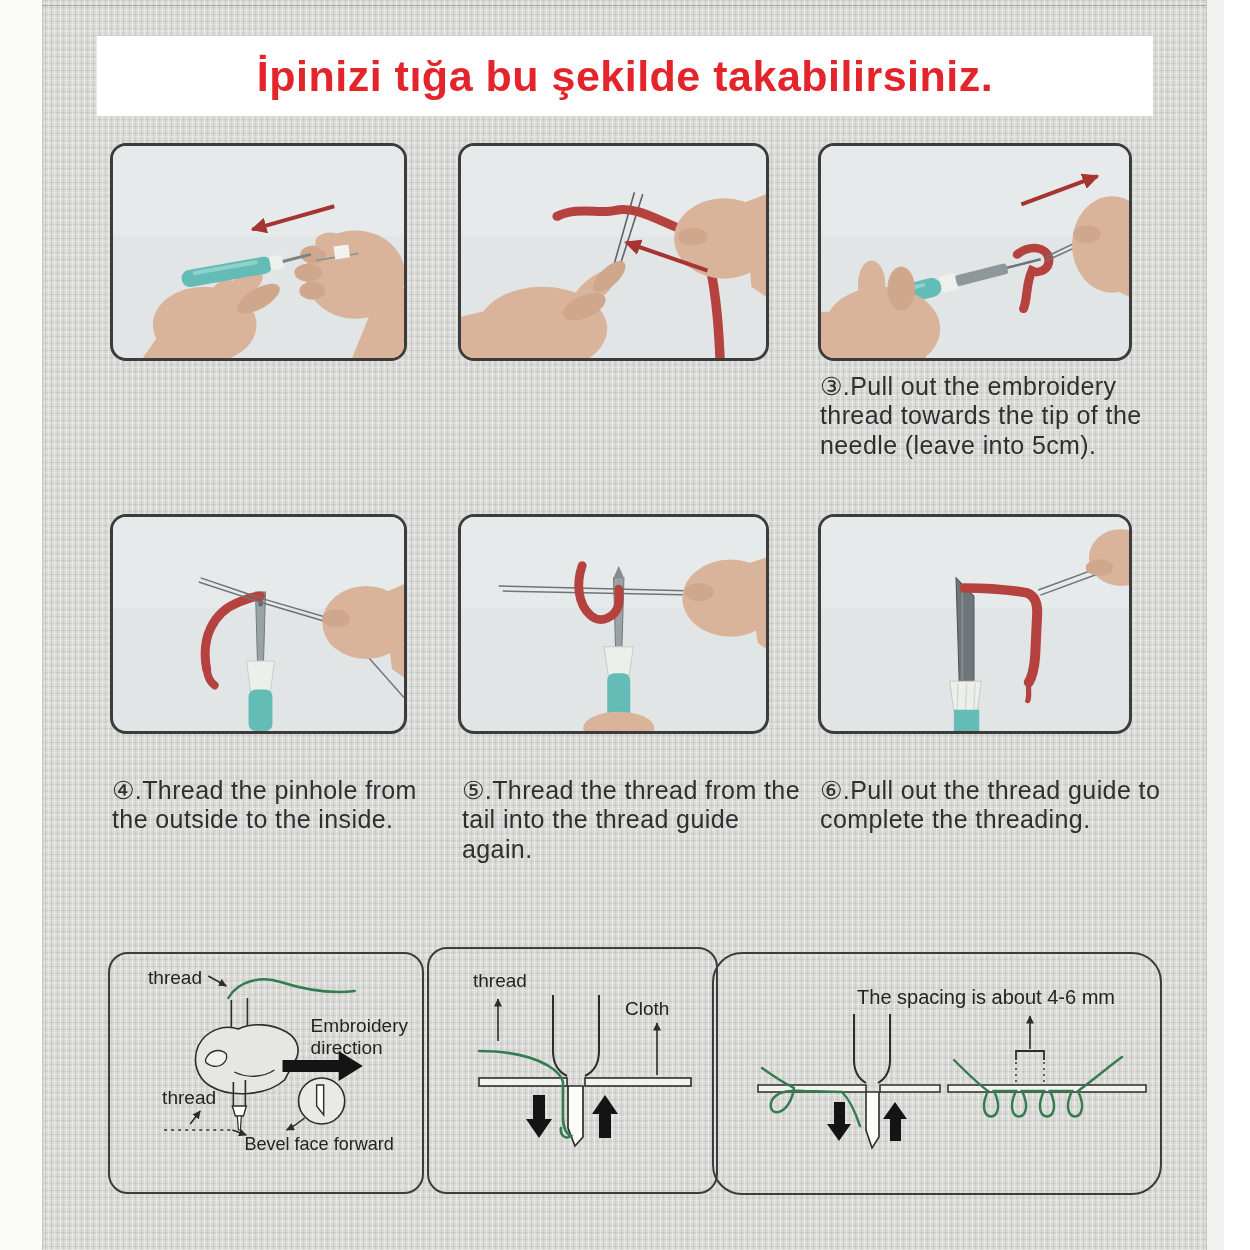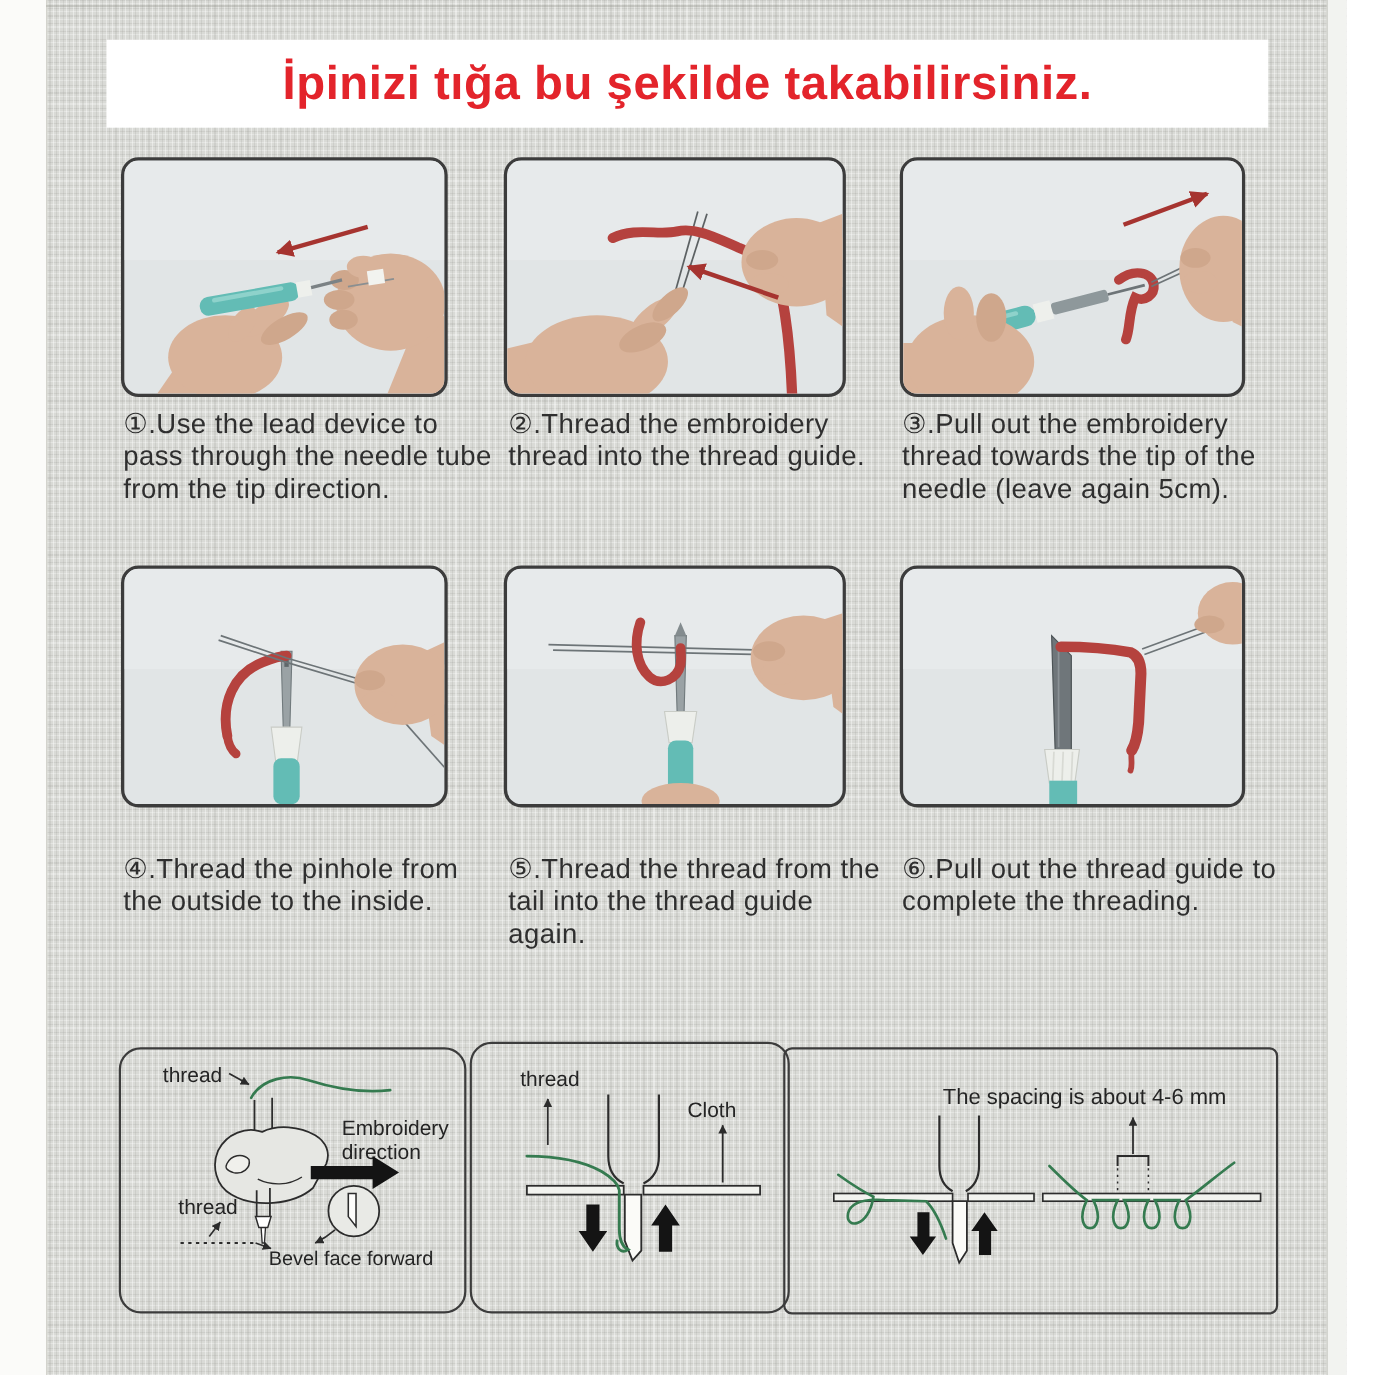--- a/index.html
+++ b/index.html
@@ -37,21 +37,21 @@
   .cap-r1{top:372px;} .cap-r2{top:740px;margin-top:36px;}
   .cap-c1{left:112px;width:340px;} .cap-c2{left:462px;width:352px;} .cap-c3{left:820px;width:352px;}
   .cap-6{width:400px;}
 
   .diagram{
     position:absolute;border:2px solid #3c3c3c;border-radius:20px;background:transparent;padding-left:24px;
   }
   .diagram svg{display:block;width:100%;height:100%;}
   #diagram-holding{left:108px;top:952px;width:288px;height:238px;}
   #diagram-cross{left:427px;top:947px;width:263px;height:243px;}
-  #diagram-spacing{left:712px;top:952px;width:422px;height:239px;border-radius:8px;}
+  #diagram-spacing{left:712px;top:952px;width:422px;height:239px;border-radius:30px;}
 
   .svg-label{fill:#242424;font-family:"Liberation Sans","DejaVu Sans",sans-serif;}
 </style>
 </head>
 <body>
 
 <svg width="0" height="0" style="position:absolute">
   <defs>
     <marker id="ah-thin" markerWidth="9" markerHeight="8" refX="7.5" refY="4" orient="auto" markerUnits="userSpaceOnUse">
       <path d="M0,0 L8,4 L0,8 Z" fill="#2c2c2c"></path>
@@ -162,23 +162,21 @@
         <ellipse cx="276" cy="98" rx="38" ry="48" fill="#d9b39a"></ellipse>
         <ellipse cx="252" cy="88" rx="13" ry="9" fill="#cfa78c"></ellipse>
         <ellipse cx="256" cy="110" rx="15" ry="10" fill="#d9b39a"></ellipse>
       </g>
       <g>
         <line x1="190" y1="58" x2="262" y2="30" stroke="#a63430" stroke-width="4" marker-end="url(#ah-red)"></line>
       </g>
     </svg>
   </div>
 
-  <div class="caption cap-r1 cap-c1">①.Use the lead device to pass through the needle tube from the tip direction.</div>
-  <div class="caption cap-r1 cap-c2">②.Thread the embroidery thread into the thread guide.</div>
-  <div class="caption cap-r1 cap-c3">③.Pull out the embroidery thread towards the tip of the needle (leave again 5cm).</div>
+  <div class="caption cap-r1 cap-c3">③.Pull out the embroidery thread towards the tip of the needle (leave into 5cm).</div>
 
   <div class="photo p-r2 p-c1">
     <svg viewBox="0 0 292 211" preserveAspectRatio="none">
       <rect x="0" y="0" width="292" height="90" fill="#e7eaeb"></rect>
       <g>
         <polygon points="143,74 153,74 151,144 145,144" fill="#9aa2a5" stroke="#717a7d" stroke-width="1"></polygon>
         <rect x="146" y="78" width="4" height="10" fill="#5f676a"></rect>
         <polygon points="134,142 162,142 158,172 138,172" fill="#edefeb" stroke="#c9ccc6" stroke-width="1"></polygon>
         <rect x="136" y="170" width="24" height="41" rx="7" fill="#63bcb5"></rect>
       </g>

